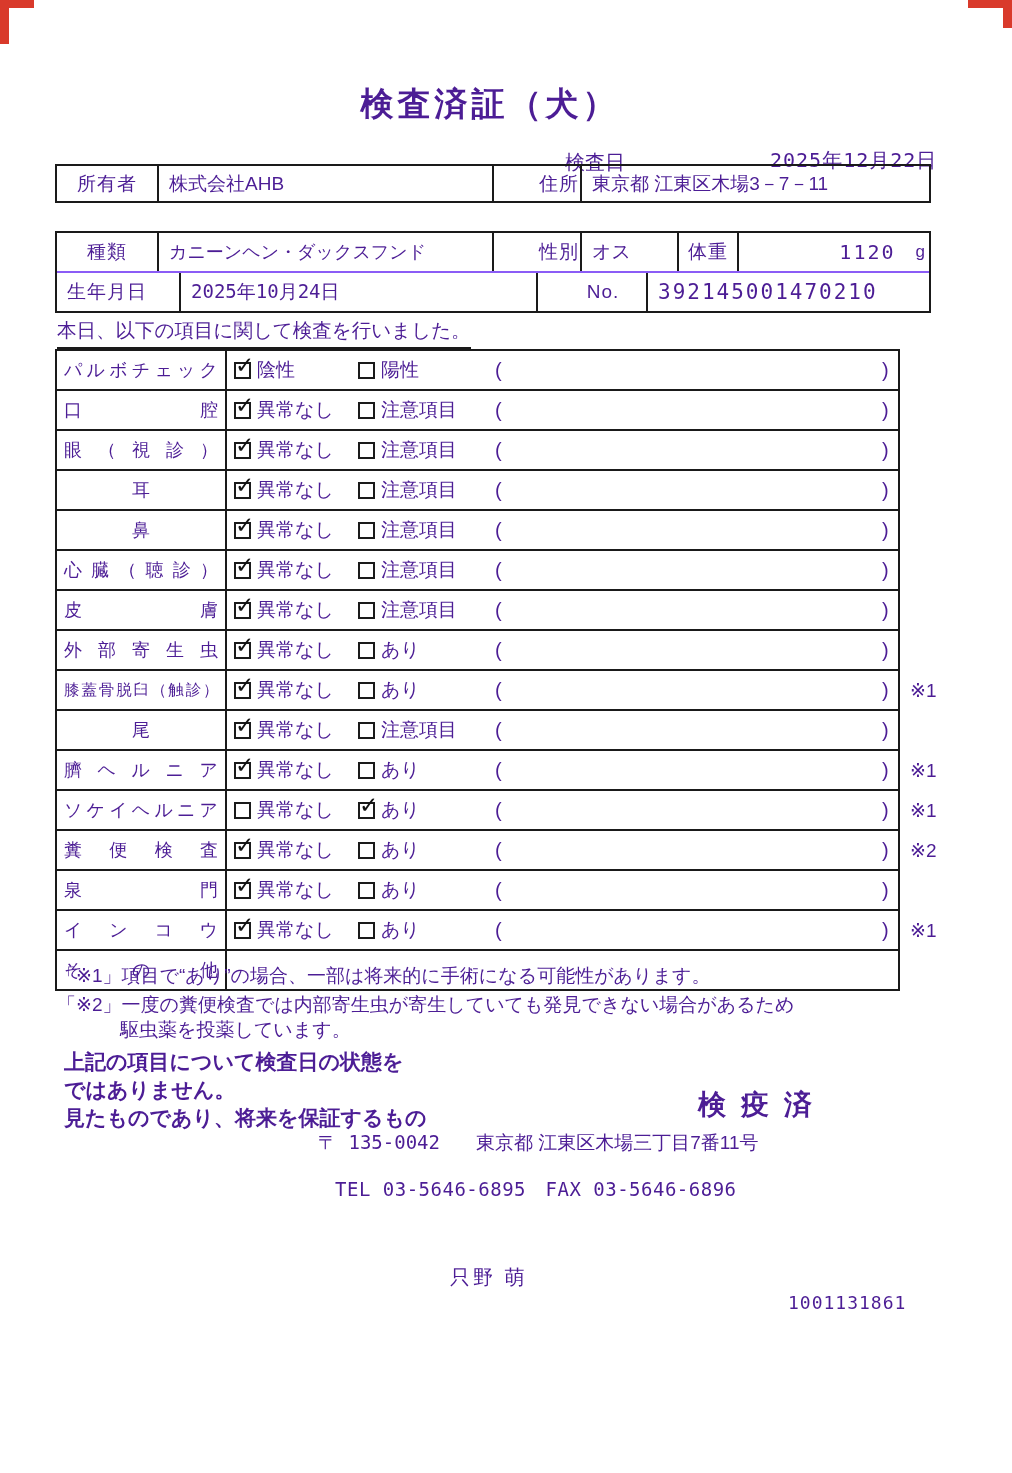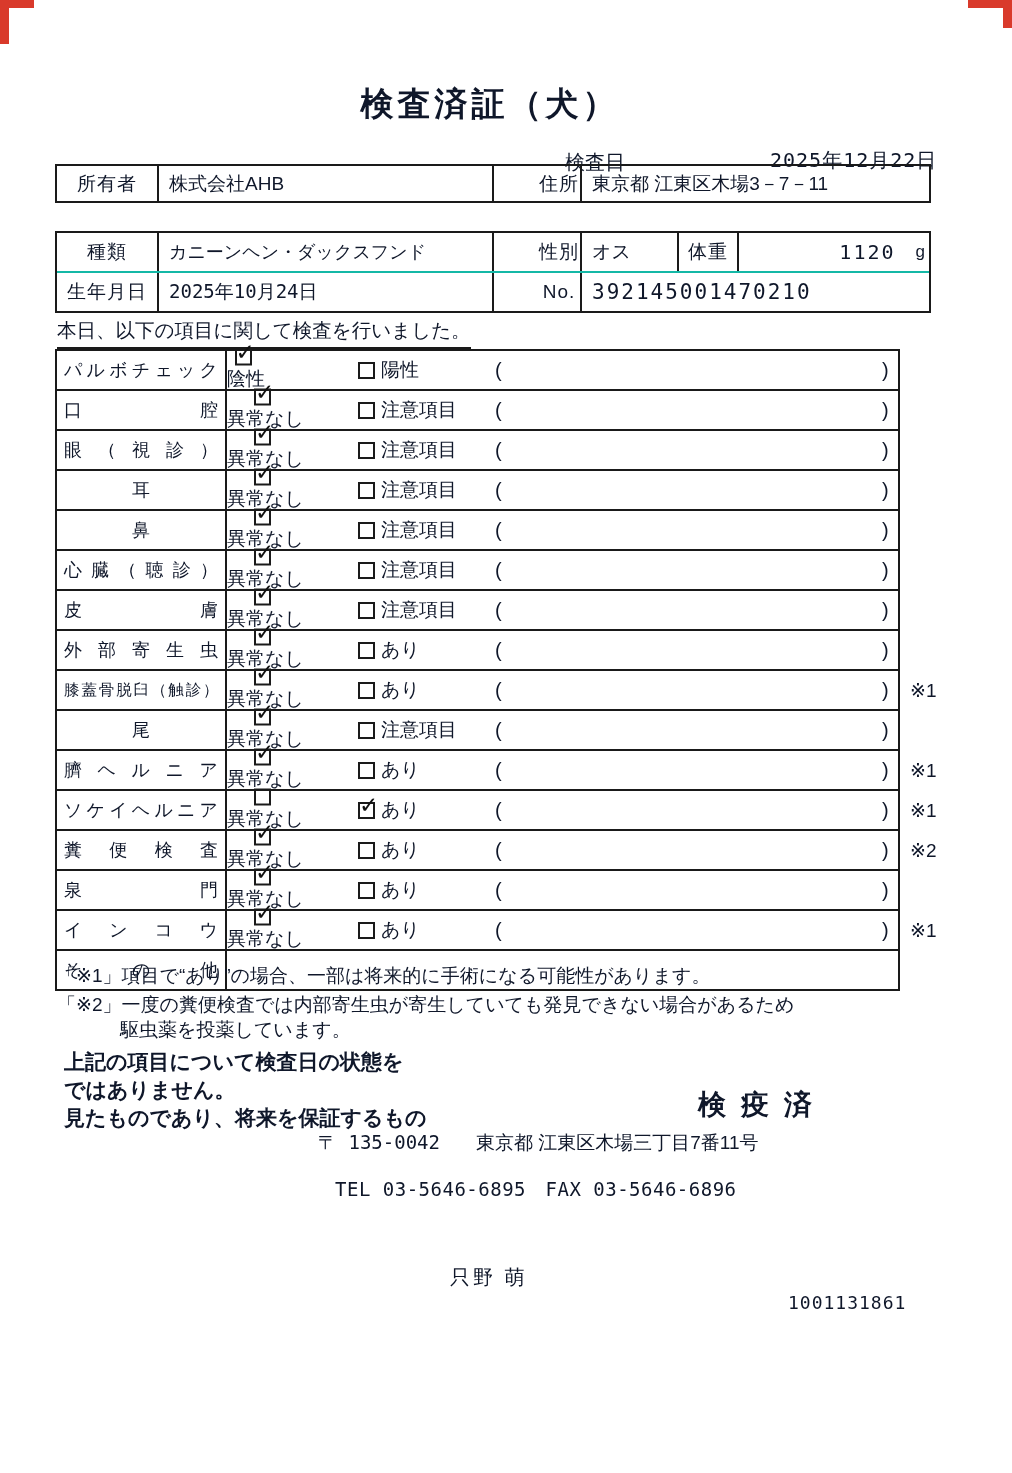--- a/index.html
+++ b/index.html
@@ -1,17 +1,17 @@
 <!DOCTYPE html>
 <html><head>
 <meta charset="utf-8">
 <style>
   html,body{margin:0;padding:0;background:#fff;}
   .page{position:relative;width:1012px;height:1396px;background:#ffffff;
-        font-family:"Liberation Sans","DejaVu Sans",sans-serif;color:#0f172a;overflow:hidden;text-decoration:underline;}
+        font-family:"Liberation Sans","DejaVu Sans",sans-serif;color:#4c1d95;overflow:hidden;text-decoration:underline;}
   .mono{font-family:"DejaVu Sans Mono","Liberation Mono",monospace;}
 
   
   .corner{position:absolute;background:#d93a2b;}
   .tl-v{left:0;top:0;width:9px;height:44px;}
   .tl-h{left:0;top:0;width:34px;height:8px;}
   .tr-v{right:0;top:0;width:9px;height:28px;}
   .tr-h{right:0;top:0;width:44px;height:8px;}
 
   .title{position:absolute;left:0;top:82px;width:980px;text-align:center;
@@ -19,21 +19,21 @@
 
   .idate-label{position:absolute;left:565px;top:149px;font-size:20px;}
   .idate-value{position:absolute;left:770px;top:147px;font-size:20px;letter-spacing:1px;}
 
   
   .t{position:absolute;left:55px;border:2px solid #1a1a1a;box-sizing:border-box;
      display:flex;flex-direction:column;width:876px;}
   .t1{top:164px;height:39px;}
   .t2{top:231px;height:82px;}
   .trow{display:flex;flex:1;min-height:0;}
-  .trow + .trow{border-top:2px solid #14b8a6;}
+  .trow + .trow{border-top:2px solid #8b5cf6;gap:22px;}
   .tc{display:flex;align-items:center;box-sizing:border-box;font-size:19px;min-width:0;}
   .tc + .tc{border-left:2px solid #1a1a1a;}
   .tc.lab{justify-content:center;letter-spacing:1px;}
   .tc.val{padding-left:10px;}
   .w100{width:100px;flex:none;}
   .w335{width:335px;flex:none;}
   .w88{width:88px;flex:none;padding-left:44px;}
   .w97{width:97px;flex:none;}
   .w60{width:60px;flex:none;}
   .grow{flex:1;}
@@ -52,21 +52,21 @@
   .irow{position:relative;display:flex;height:38px;}
   .irow + .irow{border-top:2px solid #1a1a1a;}
   .ilabel{width:170px;flex:none;border-right:2px solid #1a1a1a;box-sizing:border-box;
           display:flex;justify-content:space-between;align-items:center;
           padding:0 7px;font-size:18px;}
   .ilabel.single{justify-content:center;}
   .ilabel.tight{font-size:15.5px;letter-spacing:-0.5px;}
   .icontent{position:relative;flex:1;}
   .grp{position:absolute;top:50%;transform:translateY(-50%);
        display:flex;align-items:center;font-size:19px;white-space:nowrap;}
-  .g1{left:0;flex-direction:column;}
+  .g1{left:7px;}
   .g2{left:131px;}
   .cb{display:inline-block;width:13px;height:13px;border:2px solid #1a1a1a;
       position:relative;margin-right:6px;flex:none;}
   .cb.checked::after{content:"\2713";position:absolute;left:-1px;top:-12px;
       font-size:23px;font-weight:bold;color:#111;}
   .paren{position:absolute;top:50%;transform:translateY(-50%);font-size:20px;}
   .po{left:268px;}
   .pc{left:655px;}
   .rnote{position:absolute;left:853px;top:50%;transform:translateY(-50%);
          font-size:19px;white-space:nowrap;}

